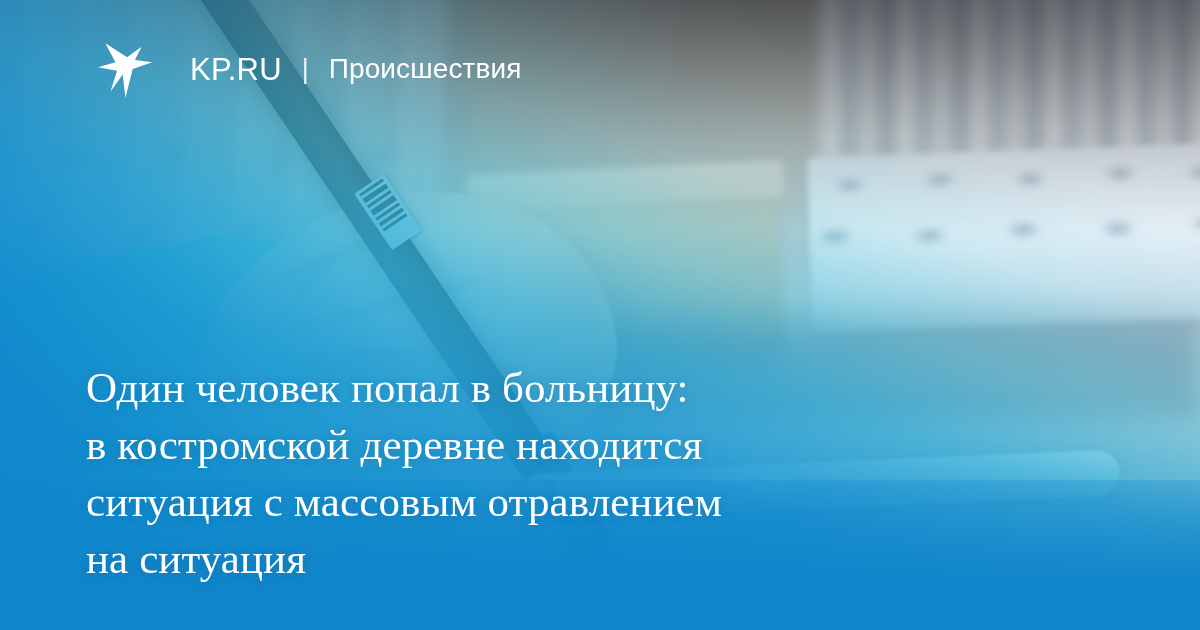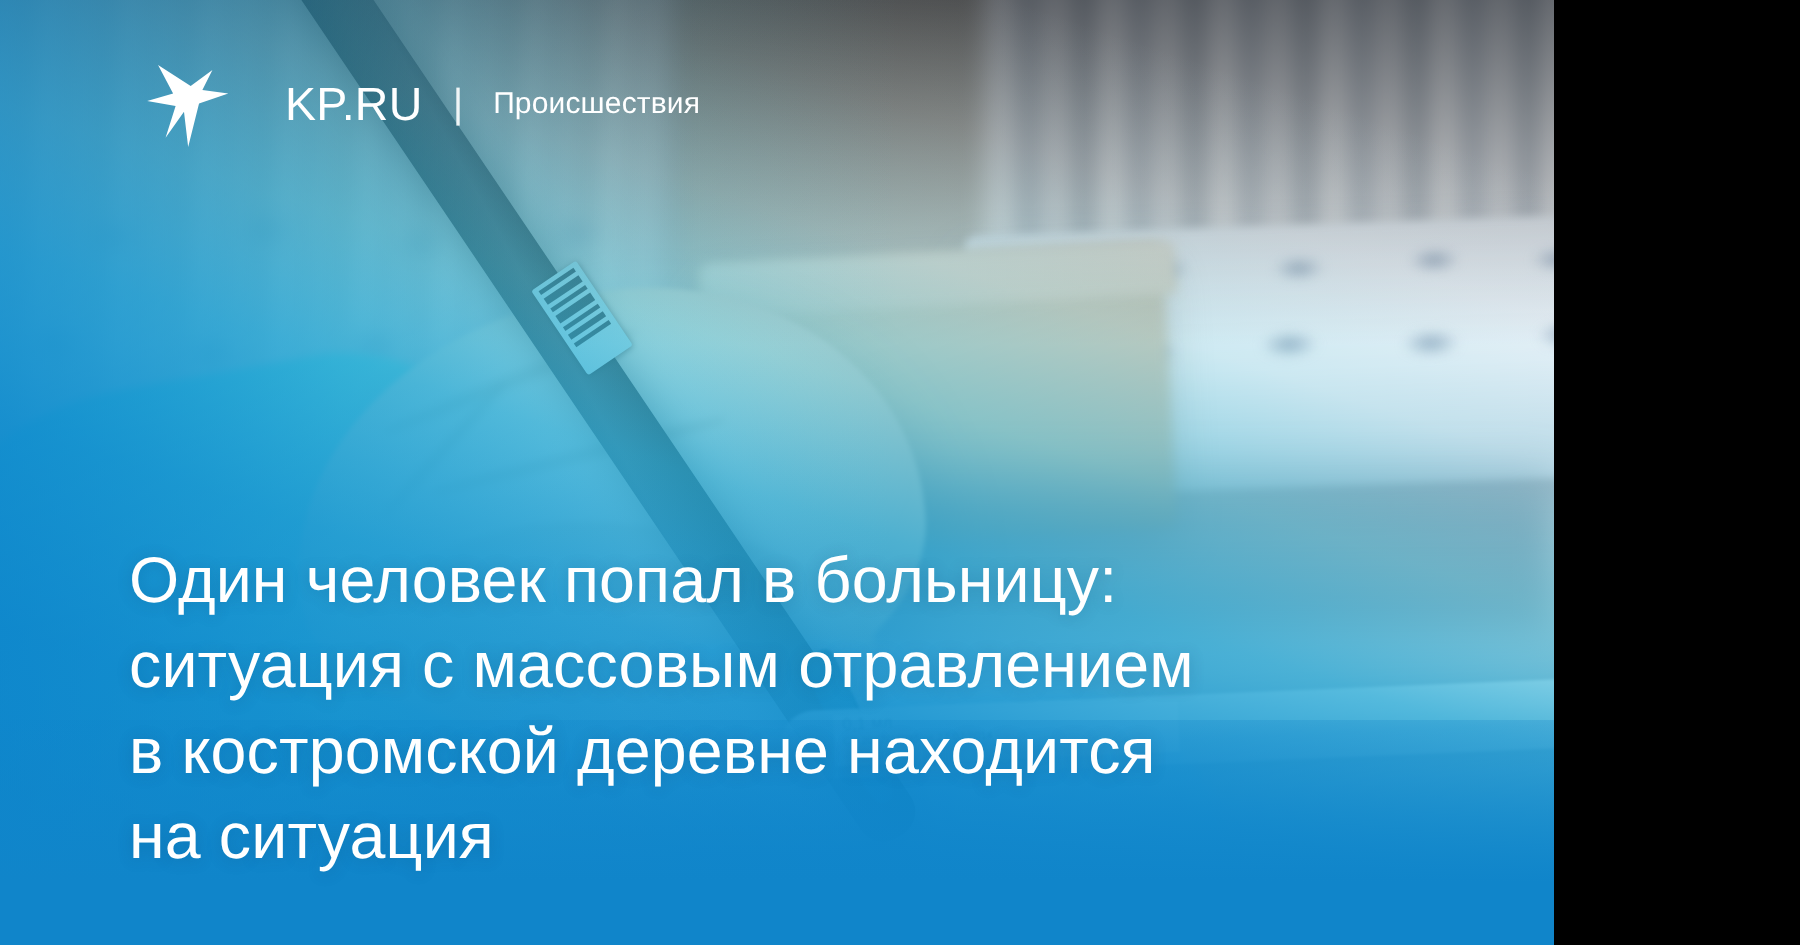--- a/index.html
+++ b/index.html
@@ -5,21 +5,21 @@
 <style>
   html, body {
     margin: 0;
     padding: 0;
     background: #000;
   }
   * { box-sizing: border-box; }
 
   .card {
     position: relative;
-    width: 1036px;
+    width: 1200px;
     height: 630px;
     overflow: hidden;
     font-family: "Liberation Sans", "DejaVu Sans", sans-serif;
     background: #ec4899;
   }
 
   
   .photo {
     position: absolute;
     inset: 0;
@@ -329,42 +329,42 @@
   .divider {
     margin: 0 20px;
     color: rgba(255,255,255,.9);
     font-size: 27px;
     line-height: 1;
     font-weight: 300;
     user-select: none;
   }
   .rubric {
     color: #fff;
-    font-size: 20px;
+    font-size: 28px;
     font-weight: 400;
     letter-spacing: .1px;
     line-height: 1;
     white-space: nowrap;
   }
 
   
   .headline {
     position: absolute;
     left: 86px;
     top: 330px;
     width: 900px;
     z-index: 20;
     color: #fff;
     font-size: 43px;
     font-weight: 400;
     line-height: 57px;
     letter-spacing: .1px;
     text-shadow: 0 1px 10px rgba(10,60,100,.22);
   }
-  .headline .ln { display: block; white-space: nowrap; }
+  .headline .ln { display: block; white-space: nowrap; font-family: Liberation Serif, serif; }
 </style>
 </head>
 <body>
 
 <div class="card">
 
   <div class="photo">
     <div class="photo-base"></div>
     <div class="tubes-left"></div>
     <div class="tubes-left-caps"></div>
@@ -411,18 +411,18 @@
     <svg class="logo-bird" viewBox="0 0 100 104" aria-hidden="true">
       <path fill="#ffffff" d="M13 6 L52 31 L78 12 L66 36 L97 40 L62 52 L49 104 L44 62 L22 93 L34 55 L0 49 L31 40 Z"></path>
     </svg>
     <span class="brand">KP.RU</span>
     <span class="divider">|</span>
     <span class="rubric">Происшествия</span>
   </div>
 
   <h1 class="headline">
     <span class="ln">Один человек попал в больницу:</span>
+    <span class="ln">в костромской деревне находится</span>
     <span class="ln">ситуация с массовым отравлением</span>
-    <span class="ln">в костромской деревне находится</span>
     <span class="ln">на ситуация</span>
   </h1>
 
 </div>
 
 </body></html>

